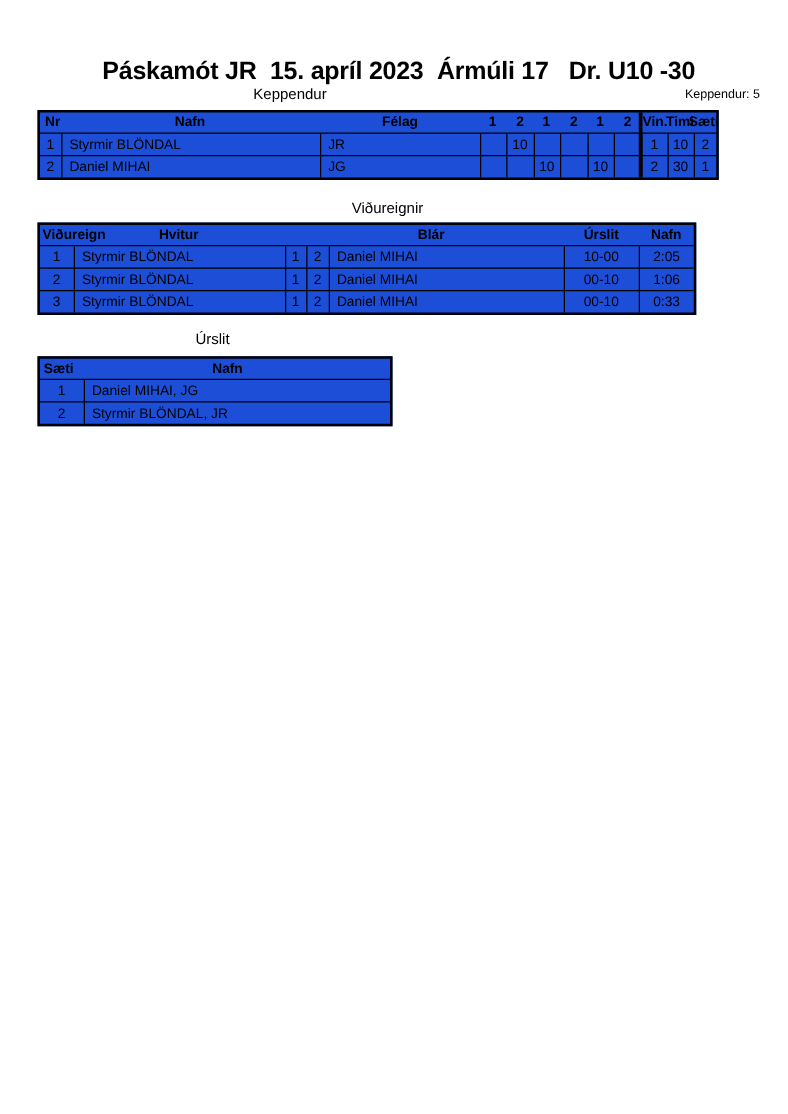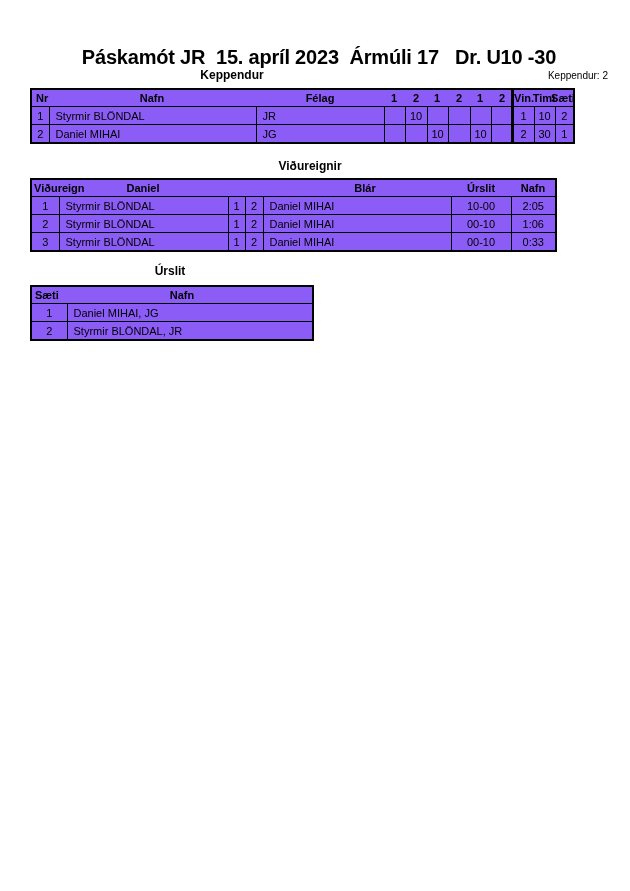--- a/index.html
+++ b/index.html
@@ -8,27 +8,27 @@
     font-family:"Liberation Sans","DejaVu Sans",sans-serif; color:#000;
     overflow:hidden;
   }
   .title {
     position:absolute; top:42px; left:0; width:100%; margin:4px;
     text-align:center; font-size:20px; font-weight:bold;
     white-space:pre; letter-spacing:-0.2px;
   }
   .caption {
     position:absolute; transform:translateX(-50%);
-    font-size:12px; font-weight:bold; white-space:nowrap;
+    font-size:12px; font-weight:normal; white-space:nowrap;
   }
   .count {
     position:absolute; top:70px; right:22px; font-size:10px; white-space:nowrap;
   }
   .tbl {
-    position:absolute; border:2px solid #000; background:#8b5cf6;
+    position:absolute; border:2px solid #000; background:#1d4ed8;
   }
   .hdr {
     position:relative; height:16px; border-bottom:1px solid #000;
     font-size:11px; font-weight:bold; overflow:hidden;
   }
   .hdr span { position:absolute; top:1px; line-height:14px; white-space:nowrap; }
   .hdr .hc { transform:translateX(-50%); }
   table.grid { border-collapse:collapse; table-layout:fixed; width:100%; }
   .grid td {
     height:17px; font-size:11px; padding:0;
@@ -45,21 +45,21 @@
 </style>
 </head>
 <body>
 
 <div class="page">
 
   <h1 class="title">Páskamót JR  15. apríl 2023  Ármúli 17   Dr. U10 -30</h1>
 
   <div class="caption" style="left:232px; top:68px">Keppendur</div>
 
-  <div class="count">Keppendur: 2</div>
+  <div class="count">Keppendur: 5</div>
 
   <div class="tbl" style="left:30px; top:88px; width:541px">
     <div class="hdr">
       <span style="left:4px">Nr</span>
       <span class="hc" style="left:120px">Nafn</span>
       <span class="hc" style="left:288px">Félag</span>
       <span class="hc" style="left:362px">1</span>
       <span class="hc" style="left:384px">2</span>
       <span class="hc" style="left:405px">1</span>
       <span class="hc" style="left:427px">2</span>
@@ -116,22 +116,22 @@
     </tbody>
       </table>
     <div class="vthick" style="left:479px"></div>
   </div>
 
   <div class="caption" style="left:310px; top:159px">Viðureignir</div>
 
   <div class="tbl" style="left:30px; top:178px; width:523px">
     <div class="hdr">
       <span style="left:2px">Viðureign</span>
-      <span class="hc" style="left:111px">Daniel</span>
-      <span class="hc" style="left:333px">Blár</span>
+      <span class="hc" style="left:111px">Hvitur</span>
+      <span class="hc" style="left:313px">Blár</span>
       <span class="hc" style="left:449px">Úrslit</span>
       <span class="hc" style="left:501px">Nafn</span>
     </div>
     <table class="grid">
       <colgroup>
         <col style="width:27px">
           <col style="width:169px">
           <col style="width:17px">
         <col style="width:18px">
           <col style="width:188px">

